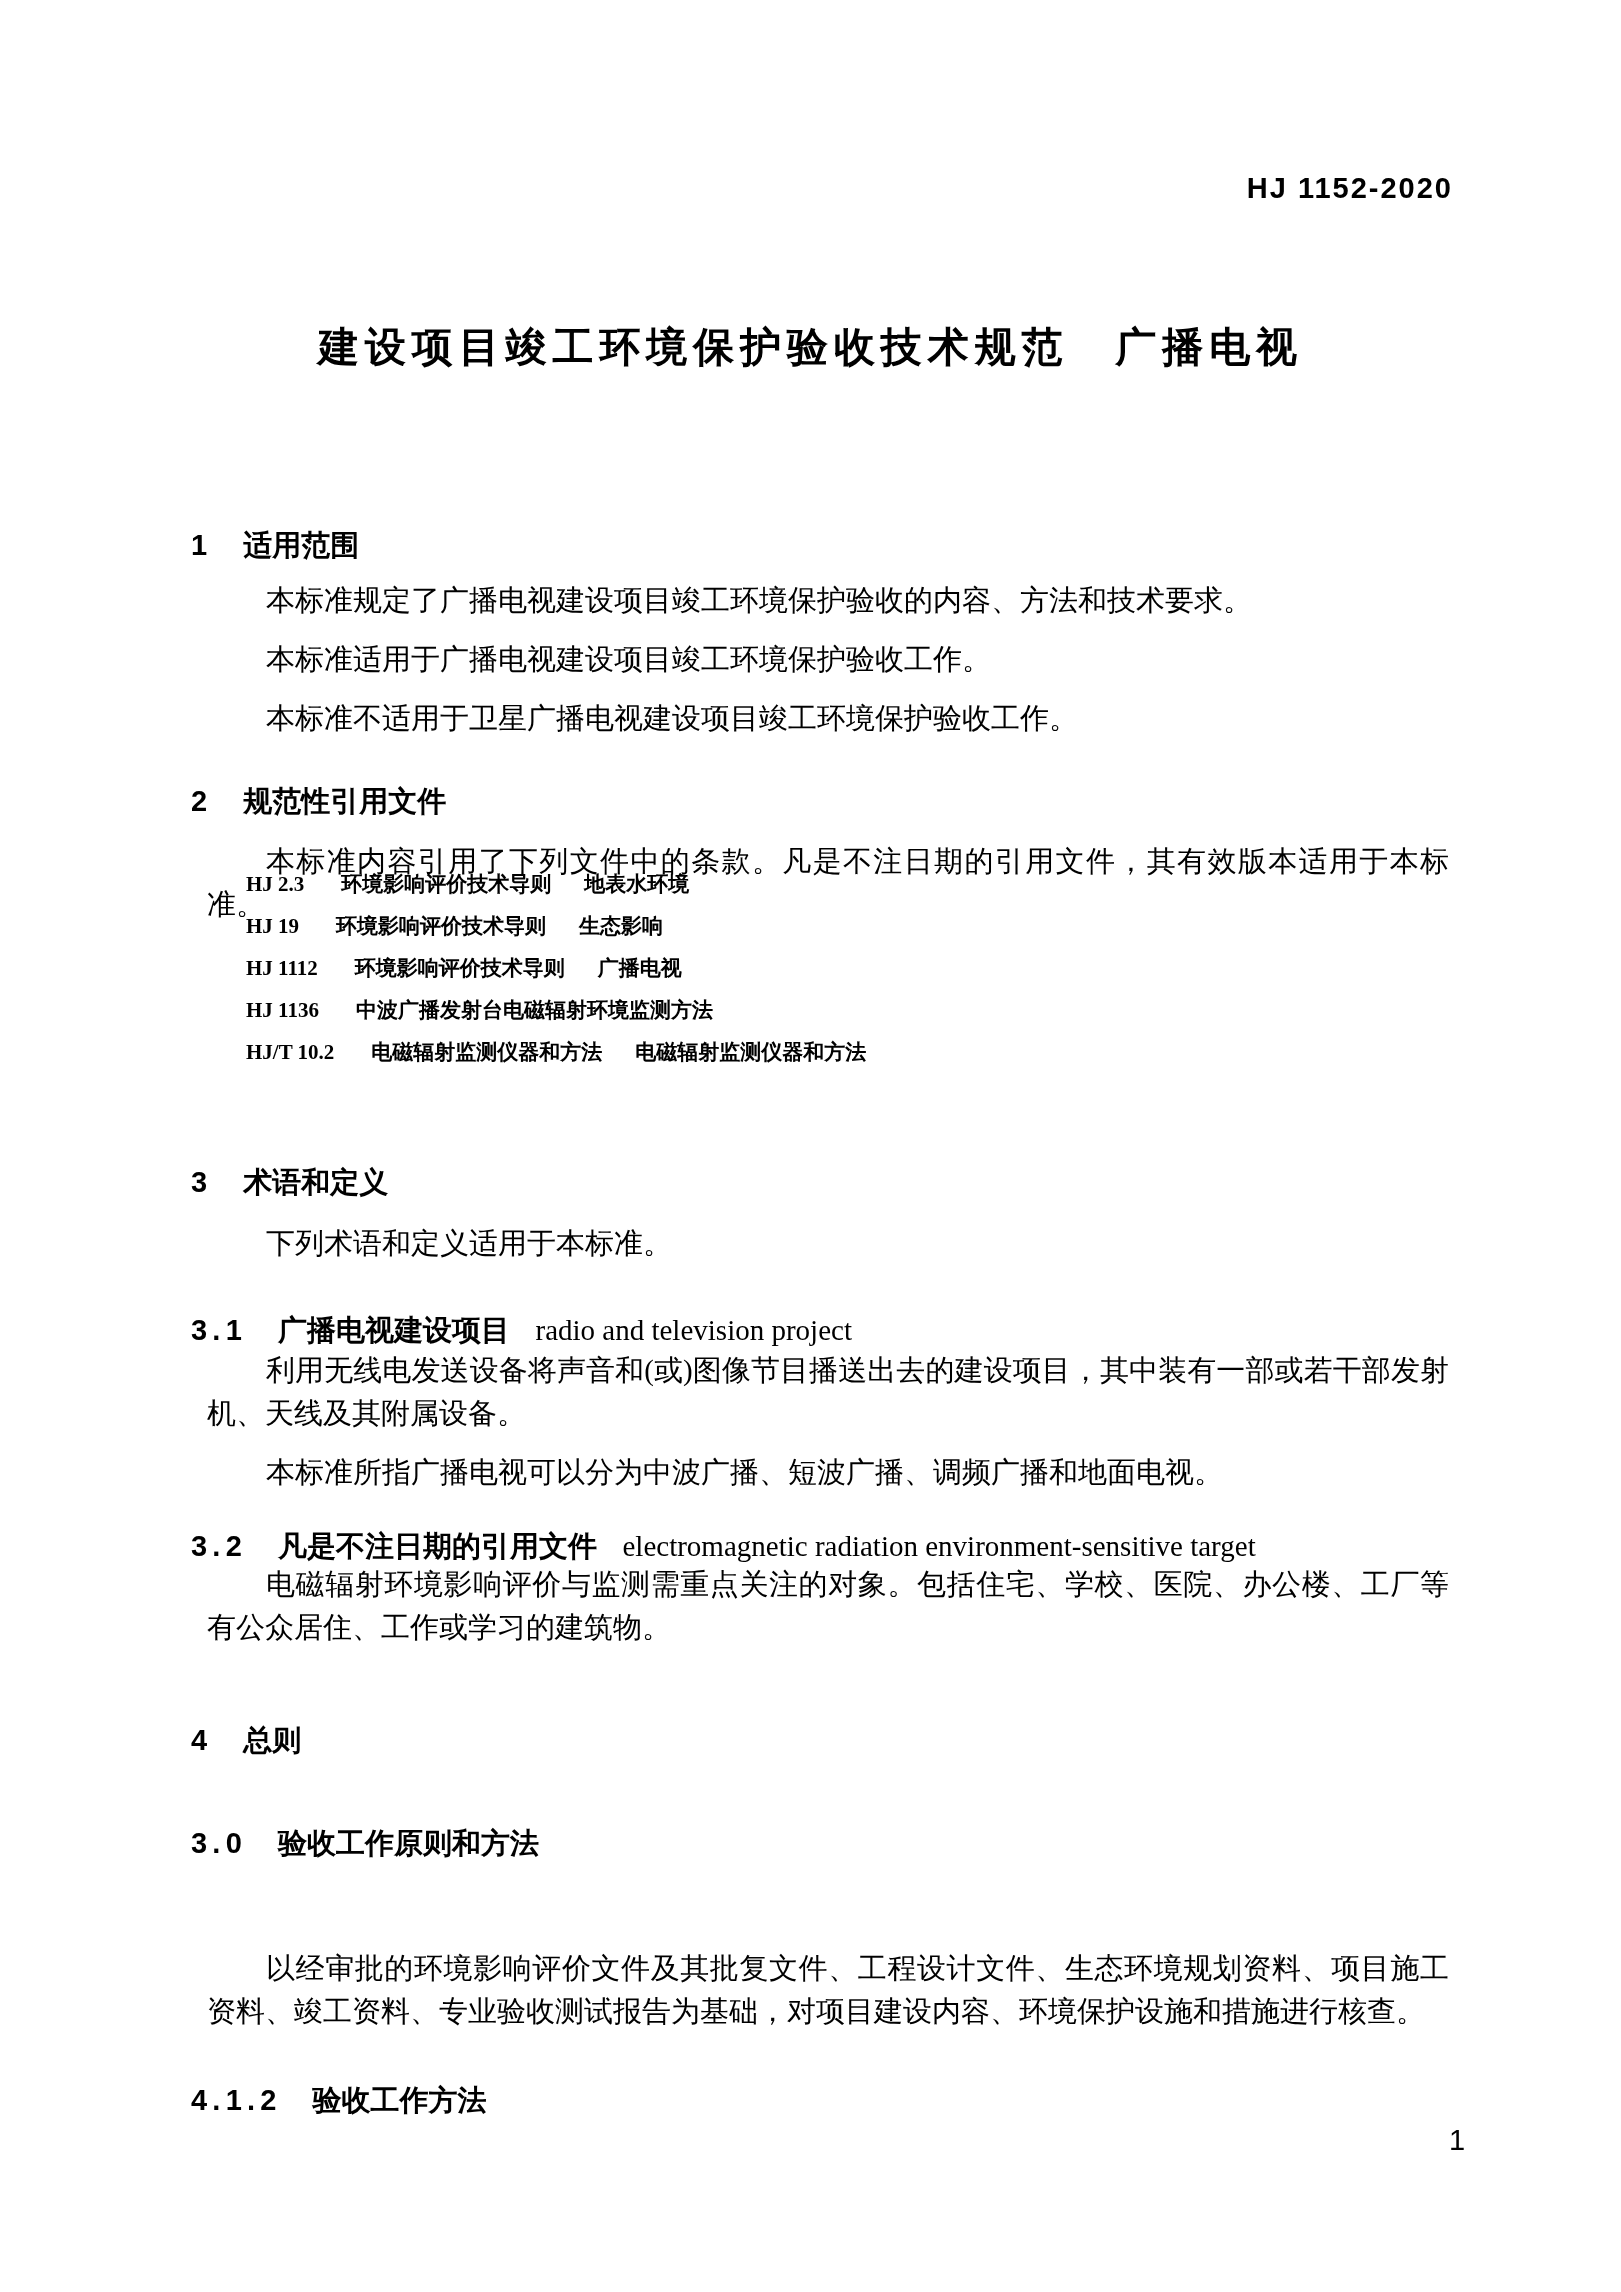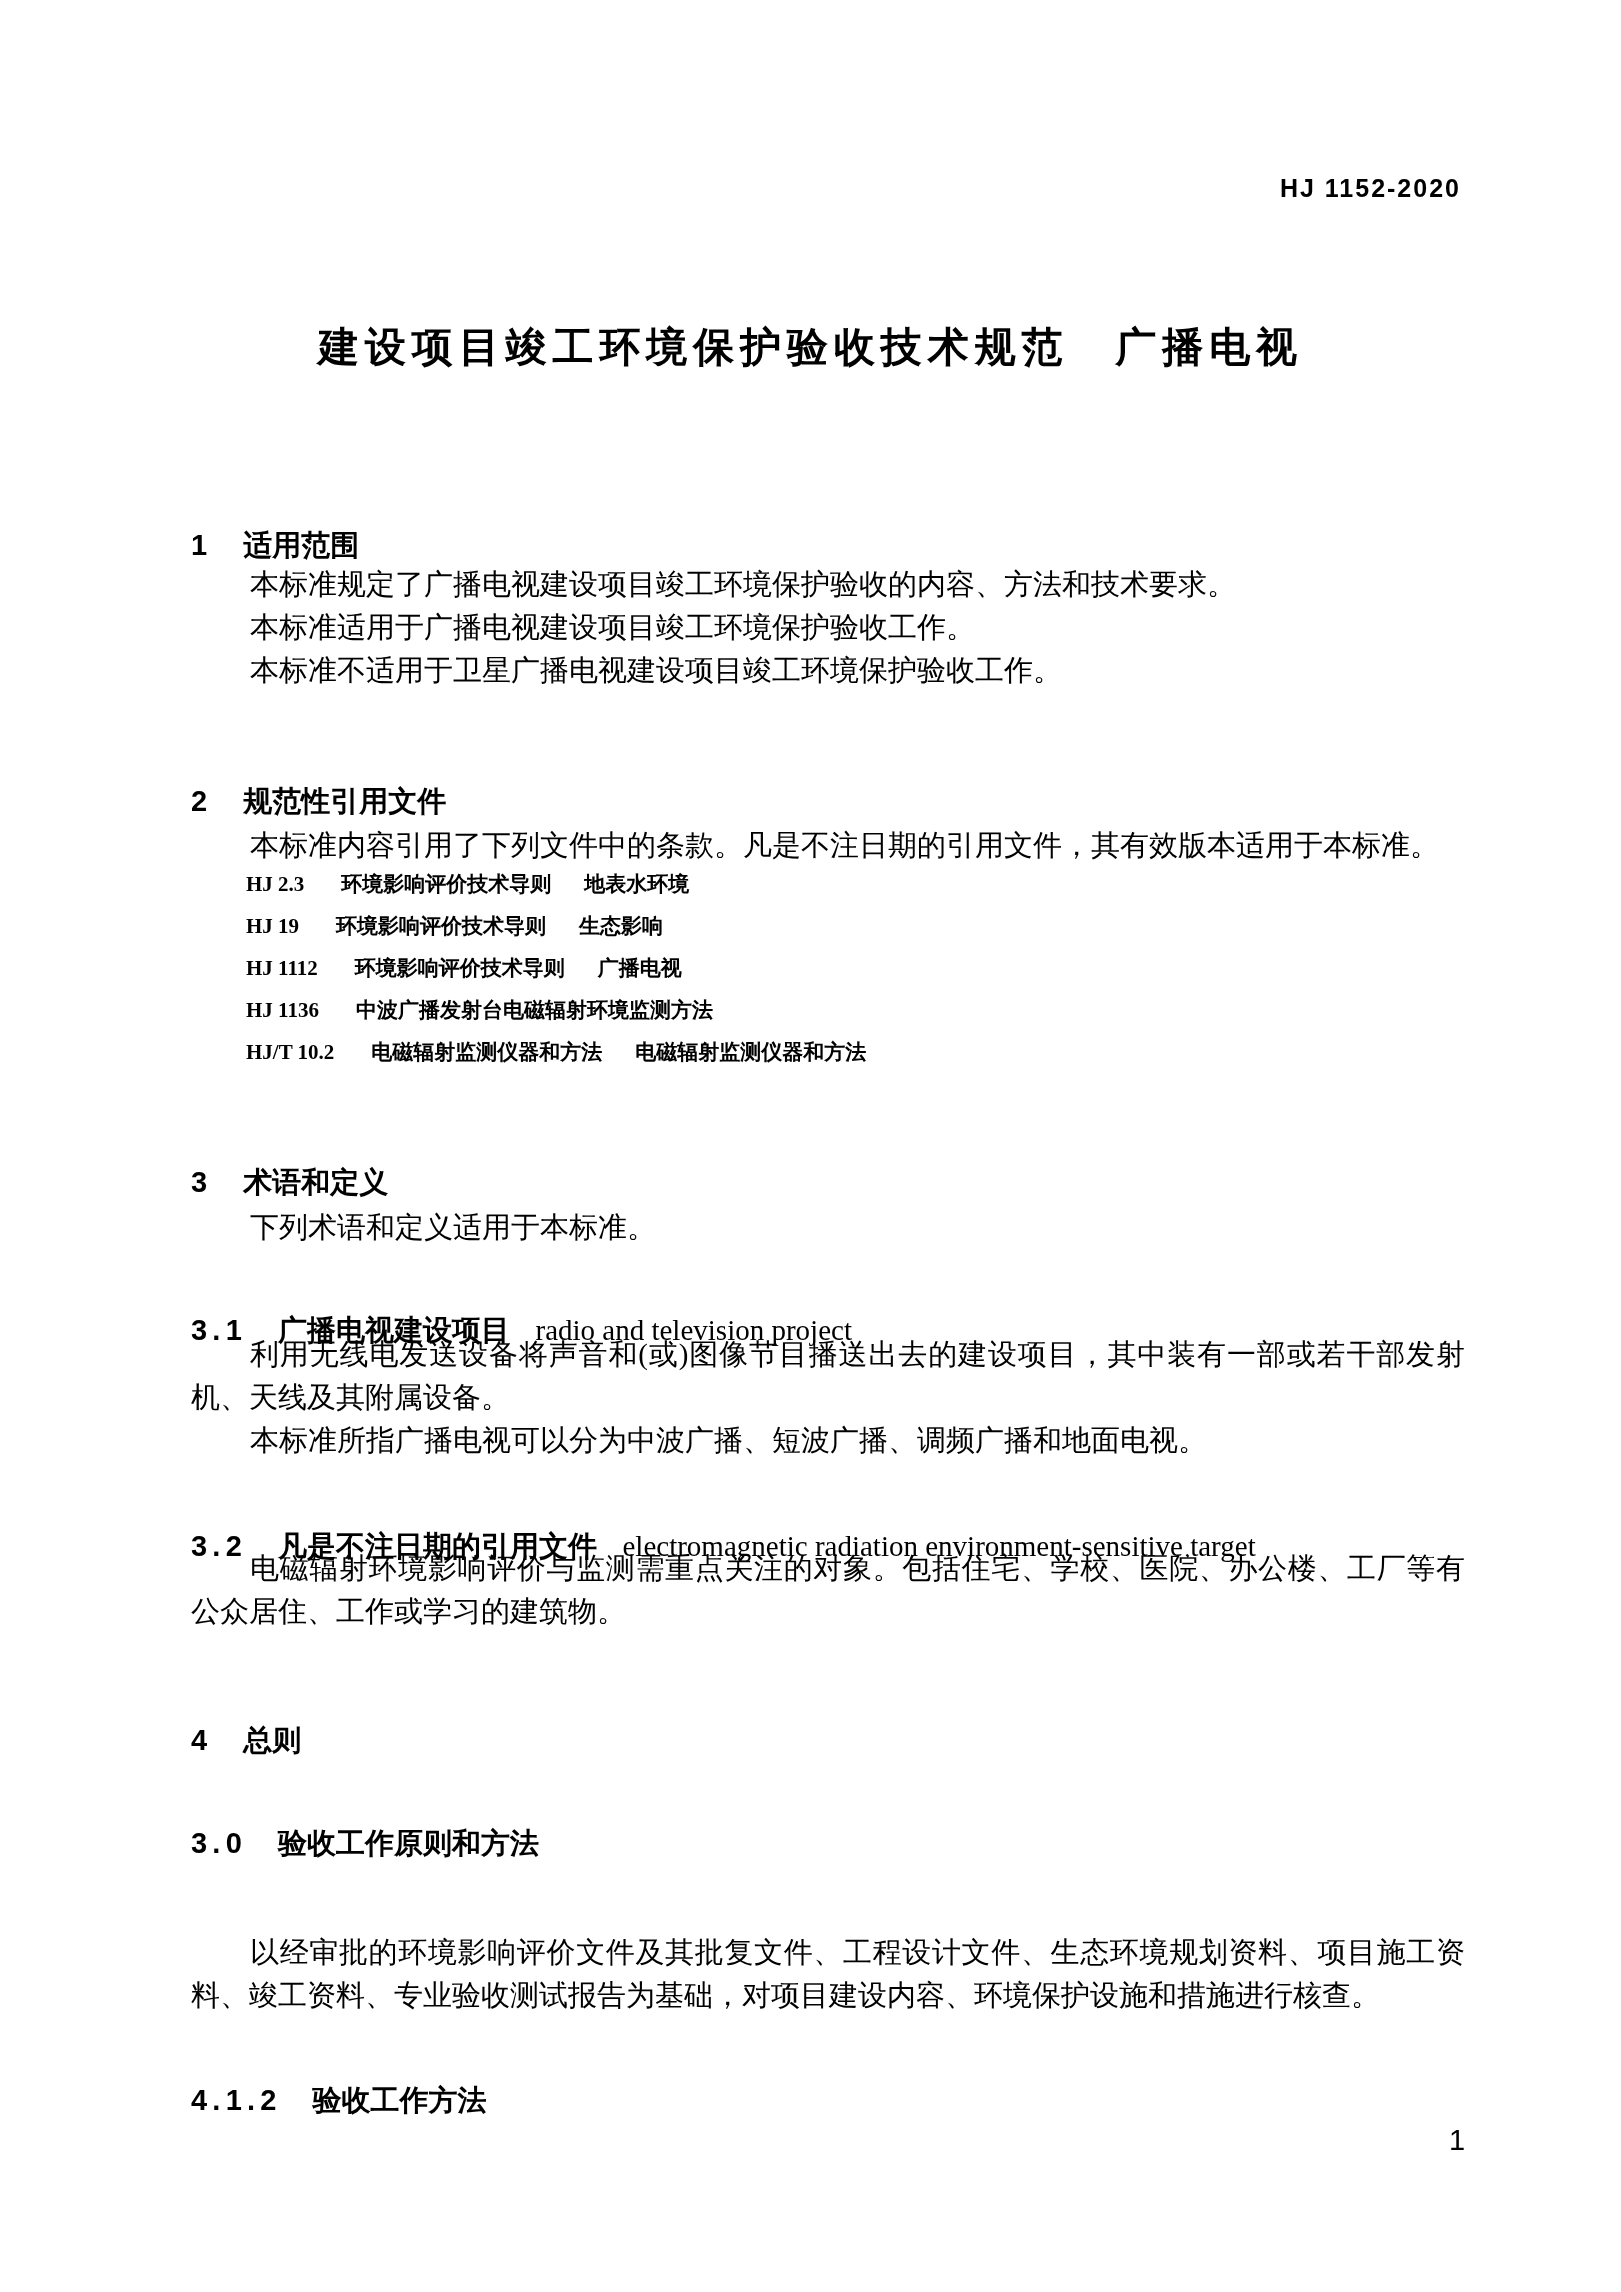--- a/index.html
+++ b/index.html
@@ -10,24 +10,24 @@
     margin: 0 auto;
     background: #ffffff;
     color: #000000;
     font-family: "Liberation Serif", "DejaVu Serif", serif;
     overflow: hidden;
   }
   .abs { position: absolute; }
 
   
   .doc-number {
-    top: 173px; right: 160px;
+    top: 173px; right: 168px;
     font-family: "Liberation Sans", "DejaVu Sans", sans-serif;
     font-weight: bold;
-    font-size: 25px; line-height: 31px;
+    font-size: 29px; line-height: 31px;
     letter-spacing: 2px;
   }
 
   
   .doc-title {
     top: 323px; left: 0; width: 100%;
     text-align: center;
     font-family: "Liberation Sans", "DejaVu Sans", sans-serif;
     font-weight: bold;
     font-size: 41px; line-height: 49px;
@@ -49,21 +49,21 @@
     margin-left: 25.5px;
     letter-spacing: 0;
   }
 
   
   .body-block {
     left: 191px; width: 1274px;
     font-size: 29px; line-height: 43px;
     text-align: justify;
   }
-  .body-block p { margin: 0; text-indent: 59px; }
+  .body-block p { margin: 16px; text-indent: 59px; }
 
   
   .refs {
     left: 189px; width: 1274px;
     font-size: 21px; line-height: 42px; font-weight: bold;
   }
   .ref-row { padding-left: 57px; white-space: nowrap; }
   .ref-code { margin-right: 37px; }
   .ref-title { margin-right: 33px; }
 

